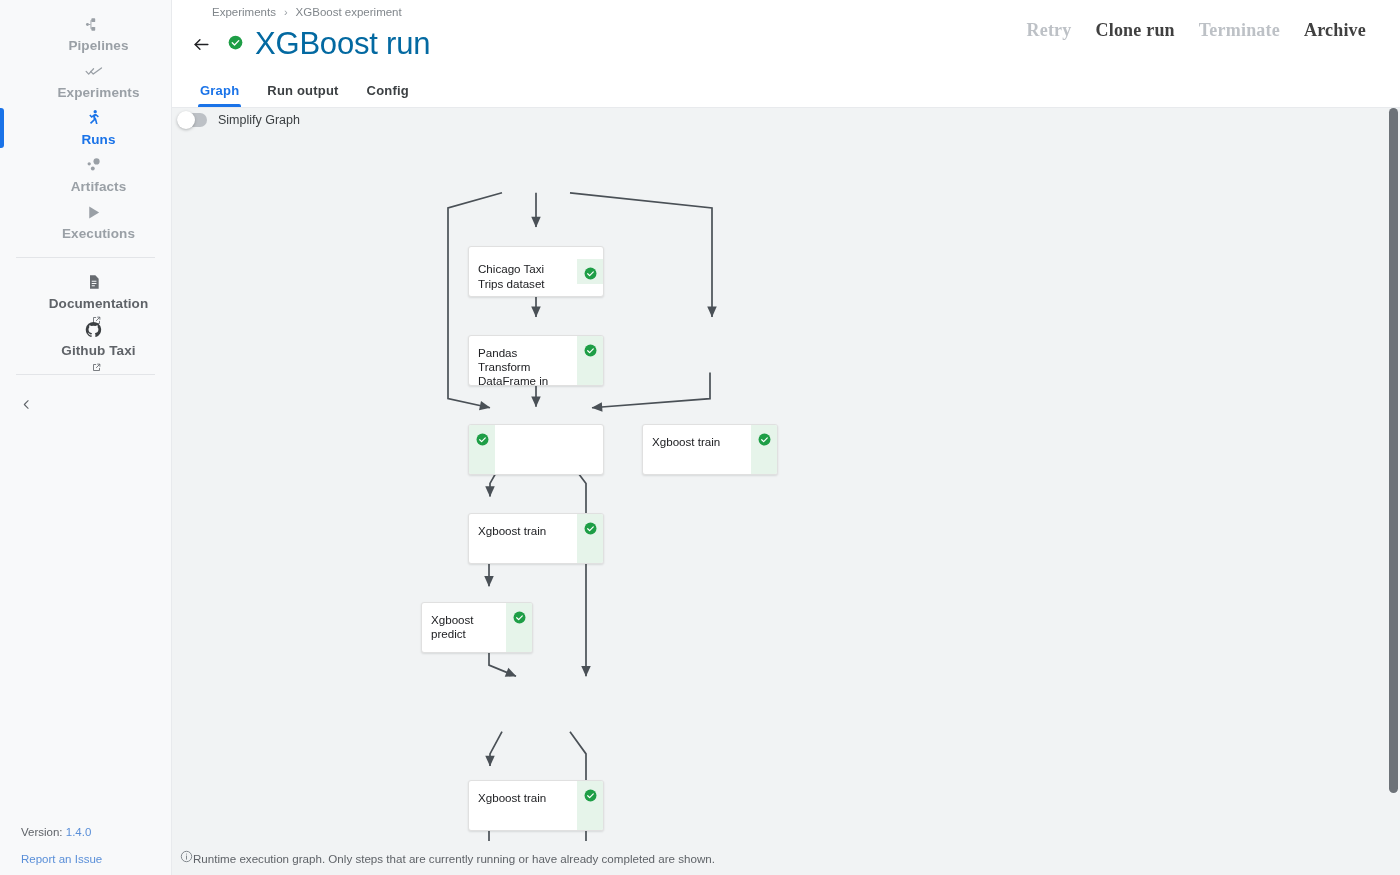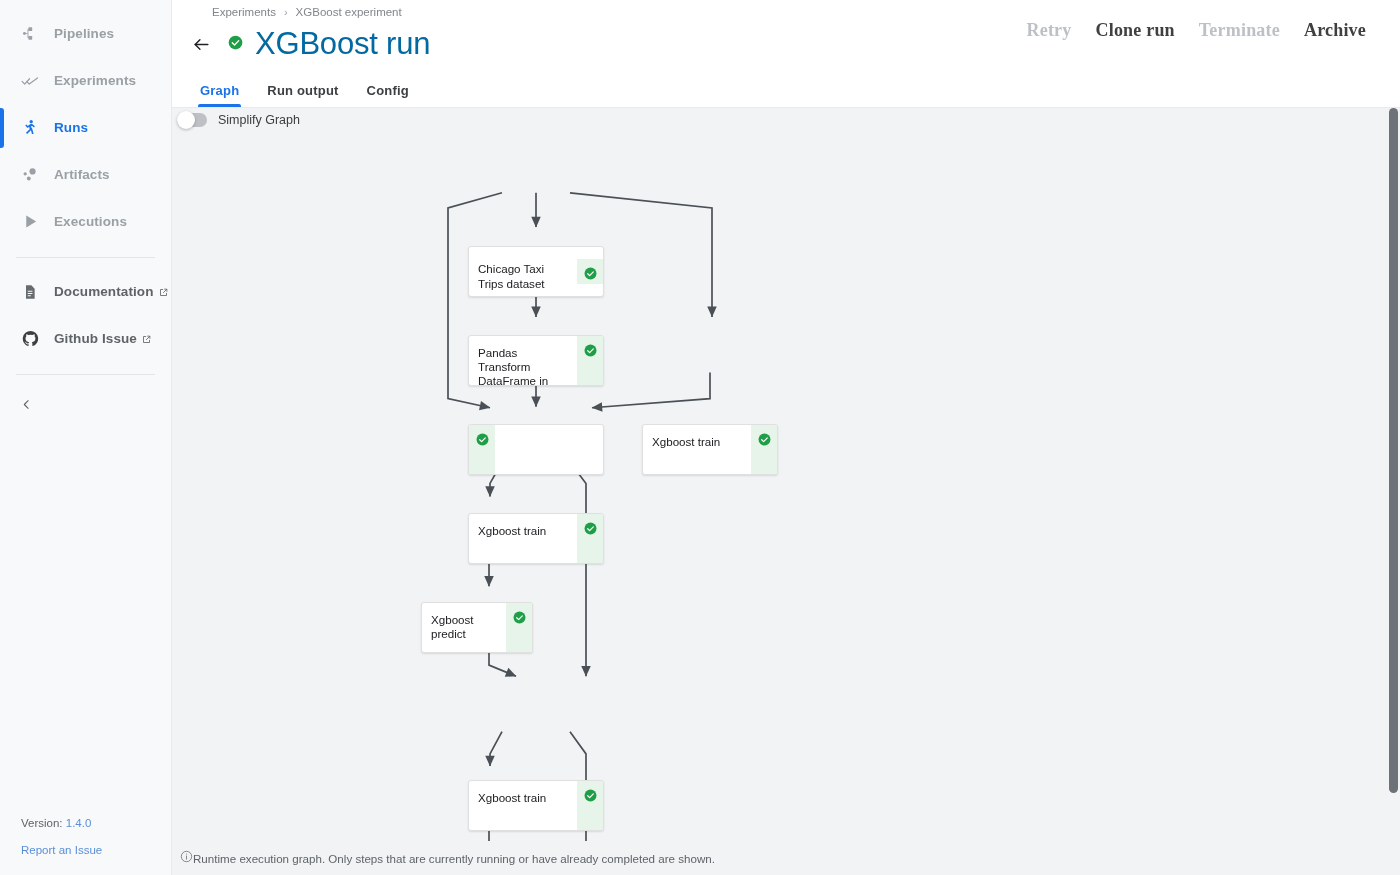--- a/index.html
+++ b/index.html
@@ -23,20 +23,21 @@
     flex: 0 0 172px;
   }
   .nav-list { padding-top: 10px; }
   .nav-item {
     position: relative;
     display: flex; align-items: center;
     height: 47px;
     padding-left: 16px;
     cursor: pointer;
     text-decoration: none;
+    flex-direction: column;
   }
   .nav-item .ico {
     width: 28px; height: 24px;
     display: flex; align-items: center; justify-content: center;
     flex: 0 0 28px;
   }
   .nav-item .lbl {
     margin-left: 10px;
     font-size: 13.5px;
     color: #9aa0a6;
@@ -61,21 +62,21 @@
   .nav-item.secondary { height: 47px; }
   .nav-item.secondary .lbl { color: #5f6368; font-weight: 700; font-size: 13.5px; }
   .ext-badge { margin-left: 5px; display: inline-block; vertical-align: 1px; }
 
   .collapse-row {
     display: flex; align-items: center;
     height: 42px; padding-left: 20px; cursor: pointer;
   }
 
   .sidebar-footer {
-    position: absolute; left: 0; bottom: 19px; width: 172px;
+    position: absolute; left: 0; bottom: 10px; width: 172px;
     padding-left: 21px;
   }
   .version-line { font-size: 11.5px; color: #5f6368; margin-bottom: 15px; }
   .version-line .ver-link { color: #5a8fd8; text-decoration: none; cursor: pointer; }
   .issue-link { font-size: 11.5px; color: #5a8fd8; text-decoration: none; cursor: pointer; display: block; }
 
   
   .main {
     position: relative;
     flex: 1 1 auto; height: 875px;
@@ -309,21 +310,21 @@
           </svg>
         </span>
       </div>
 
       <div class="nav-item secondary">
         <span class="ico">
           <svg width="17" height="17" viewBox="0 0 24 24" fill="#3c4043">
             <path d="M12 1.3A11 11 0 0 0 8.5 22.7c.55.1.75-.24.75-.53v-2c-3.05.67-3.7-1.3-3.7-1.3-.5-1.28-1.22-1.62-1.22-1.62-1-.68.08-.67.08-.67 1.1.08 1.68 1.13 1.68 1.13.98 1.68 2.57 1.2 3.2.92.1-.72.38-1.2.7-1.48-2.44-.28-5-1.22-5-5.43 0-1.2.43-2.18 1.13-2.95-.12-.28-.5-1.4.1-2.92 0 0 .92-.3 3 1.13a10.4 10.4 0 0 1 5.48 0c2.08-1.42 3-1.13 3-1.13.6 1.52.22 2.64.1 2.92.7.77 1.12 1.75 1.12 2.95 0 4.22-2.57 5.15-5.02 5.42.4.34.74 1 .74 2.02v3c0 .3.2.64.76.53A11 11 0 0 0 12 1.3z"></path>
           </svg>
         </span>
-        <span class="lbl">Github Issue</span>
+        <span class="lbl">Github Taxi</span>
         <span class="ext-badge">
           <svg width="9" height="9" viewBox="0 0 24 24" fill="none" stroke="#5f6368" stroke-width="2.2">
             <path d="M20 13v7H4V4h7"></path>
               <path d="M14 3h7v7"></path>
               <path d="M21 3 11 13"></path>
           </svg>
         </span>
       </div>
 
       <div class="nav-divider"></div>

